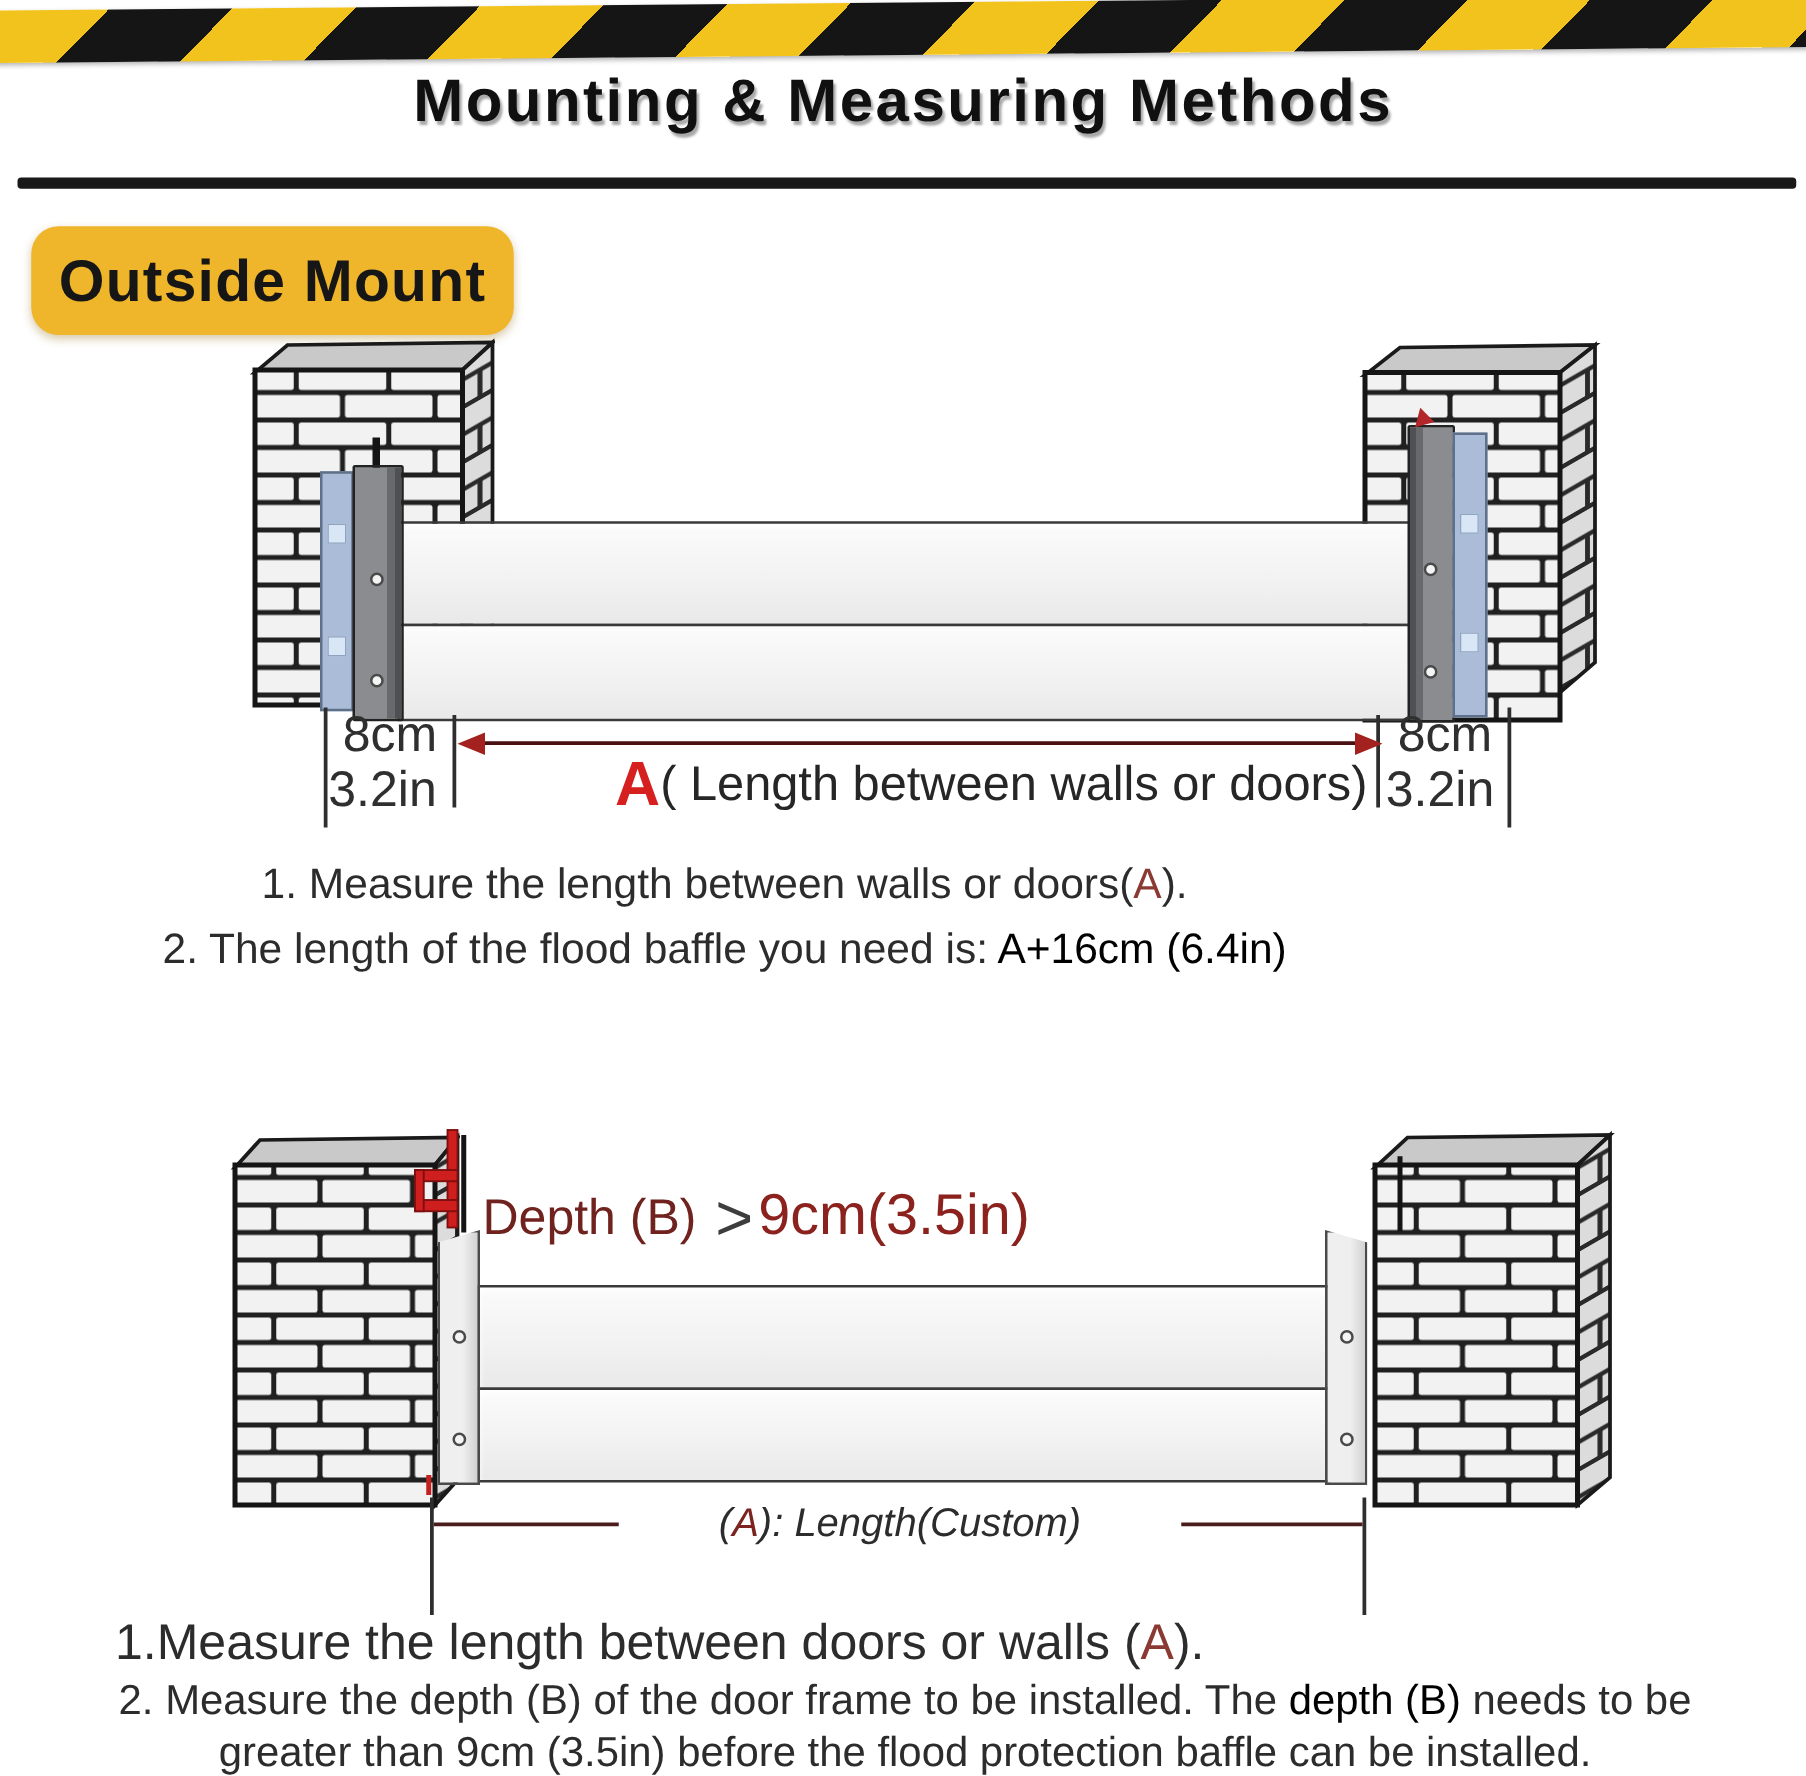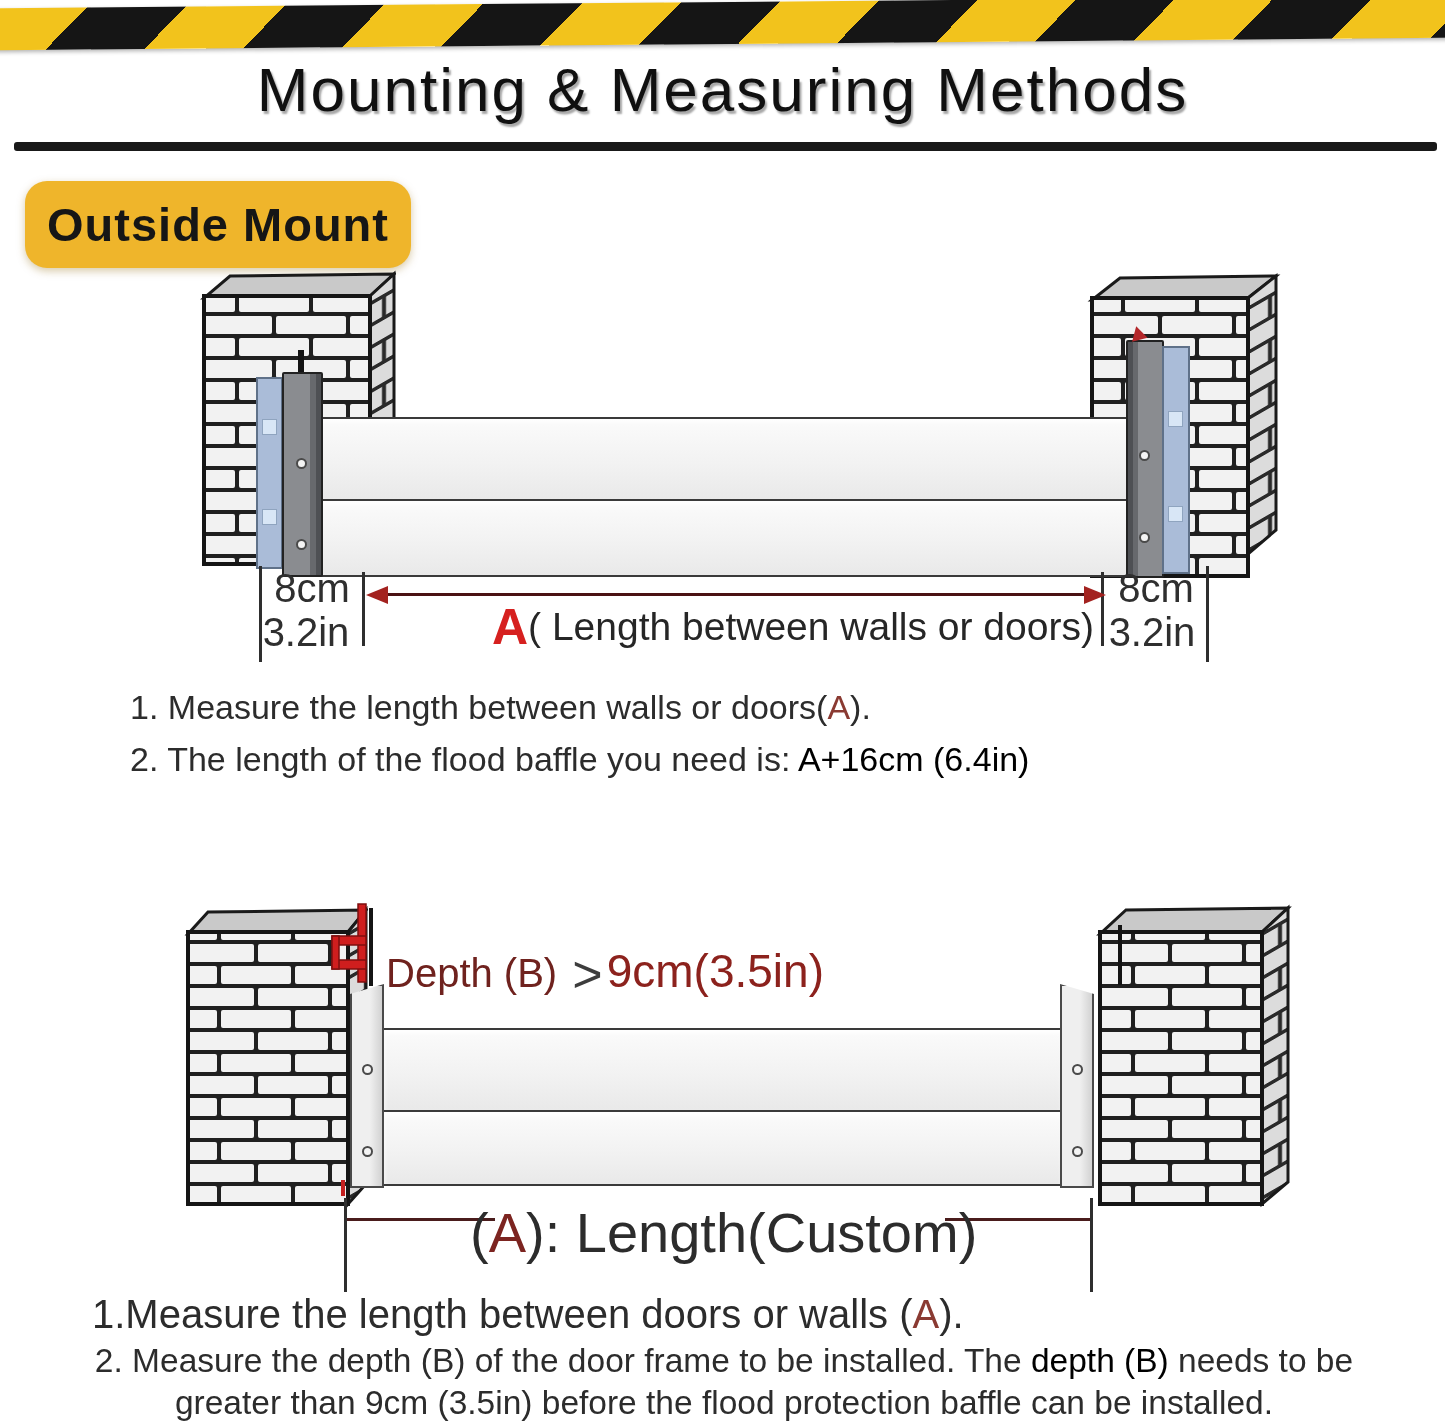--- a/index.html
+++ b/index.html
@@ -6,21 +6,21 @@
   *{box-sizing:border-box;}
   .page{position:relative;width:1445px;height:1421px;background:#ffffff;overflow:hidden;
         font-family:"Liberation Sans", sans-serif;}
   .abs{position:absolute;}
   .group{position:absolute;left:0;top:0;width:0;height:0;overflow:visible;}
 
   
   .hazard{position:absolute;left:-12px;right:-12px;top:2px;height:42px;
           background:repeating-linear-gradient(135deg,#F2C31C 0 70px,#151515 70px 140px);
           transform:rotate(-0.5deg);box-shadow:0 2px 4px rgba(0,0,0,.3);}
-  .title{position:absolute;left:0;right:0;top:54px;text-align:center;font-size:62px;font-weight:normal;
+  .title{position:absolute;left:0;right:0;top:54px;text-align:center;font-size:48px;font-weight:bold;
          color:#101010;letter-spacing:2px;text-shadow:2px 3px 2px rgba(0,0,0,.35);}
   .title-underline{position:absolute;left:14px;right:8px;top:142px;height:9px;background:#191919;border-radius:3px;}
 
   
   .badge{position:absolute;left:25px;width:386px;height:87px;background:#EFB52B;border-radius:22px;
          display:flex;align-items:center;justify-content:center;font-size:47px;font-weight:bold;color:#161616;
          letter-spacing:1px;box-shadow:0 3px 8px rgba(140,100,0,.35);}
   .badge.outside{top:181px;}
   .badge.inside{top:806px;}
 
@@ -55,26 +55,26 @@
   .len1-label{position:absolute;left:492px;top:598px;white-space:nowrap;}
   .len1-label .bigA{font-size:50px;font-weight:bold;color:#d6201f;vertical-align:-4px;}
   .len1-label .rest{font-size:39px;color:#262626;}
 
   .depth-label{position:absolute;left:386px;top:944px;white-space:nowrap;}
   .depth-label .p1{font-size:40px;color:#6f221e;}
   .depth-label .gt{font-size:52px;color:#3d3d3d;vertical-align:-5px;padding:0 4px;}
   .depth-label .p2{font-size:46px;color:#8c221d;}
 
   .len2-label{position:absolute;left:470px;top:1200px;width:500px;text-align:center;white-space:nowrap;
-              font-size:56px;color:#2c2c2c;}
+              font-size:32px;color:#2c2c2c;font-style:italic;}
   .len2-label .mA{color:#7c2420;}
 
   
   .steps1{position:absolute;left:130px;top:690px;font-size:34px;color:#2c2c2c;line-height:1.0;}
-  .steps1 .line{margin-bottom:18px;white-space:nowrap;}
+  .steps1 .line{margin-bottom:18px;white-space:nowrap;text-align:center;}
   .maroon{color:#8a3a32;}
   .maroon2{color:#000000;}
   .stepb1{position:absolute;left:92px;top:1292px;font-size:40px;color:#2c2c2c;white-space:nowrap;}
   .stepb2{position:absolute;left:38px;top:1340px;width:1372px;text-align:center;font-size:33.5px;
           color:#2c2c2c;line-height:1.24;}
 </style>
 </head>
 <body>
 
 <div class="page">

